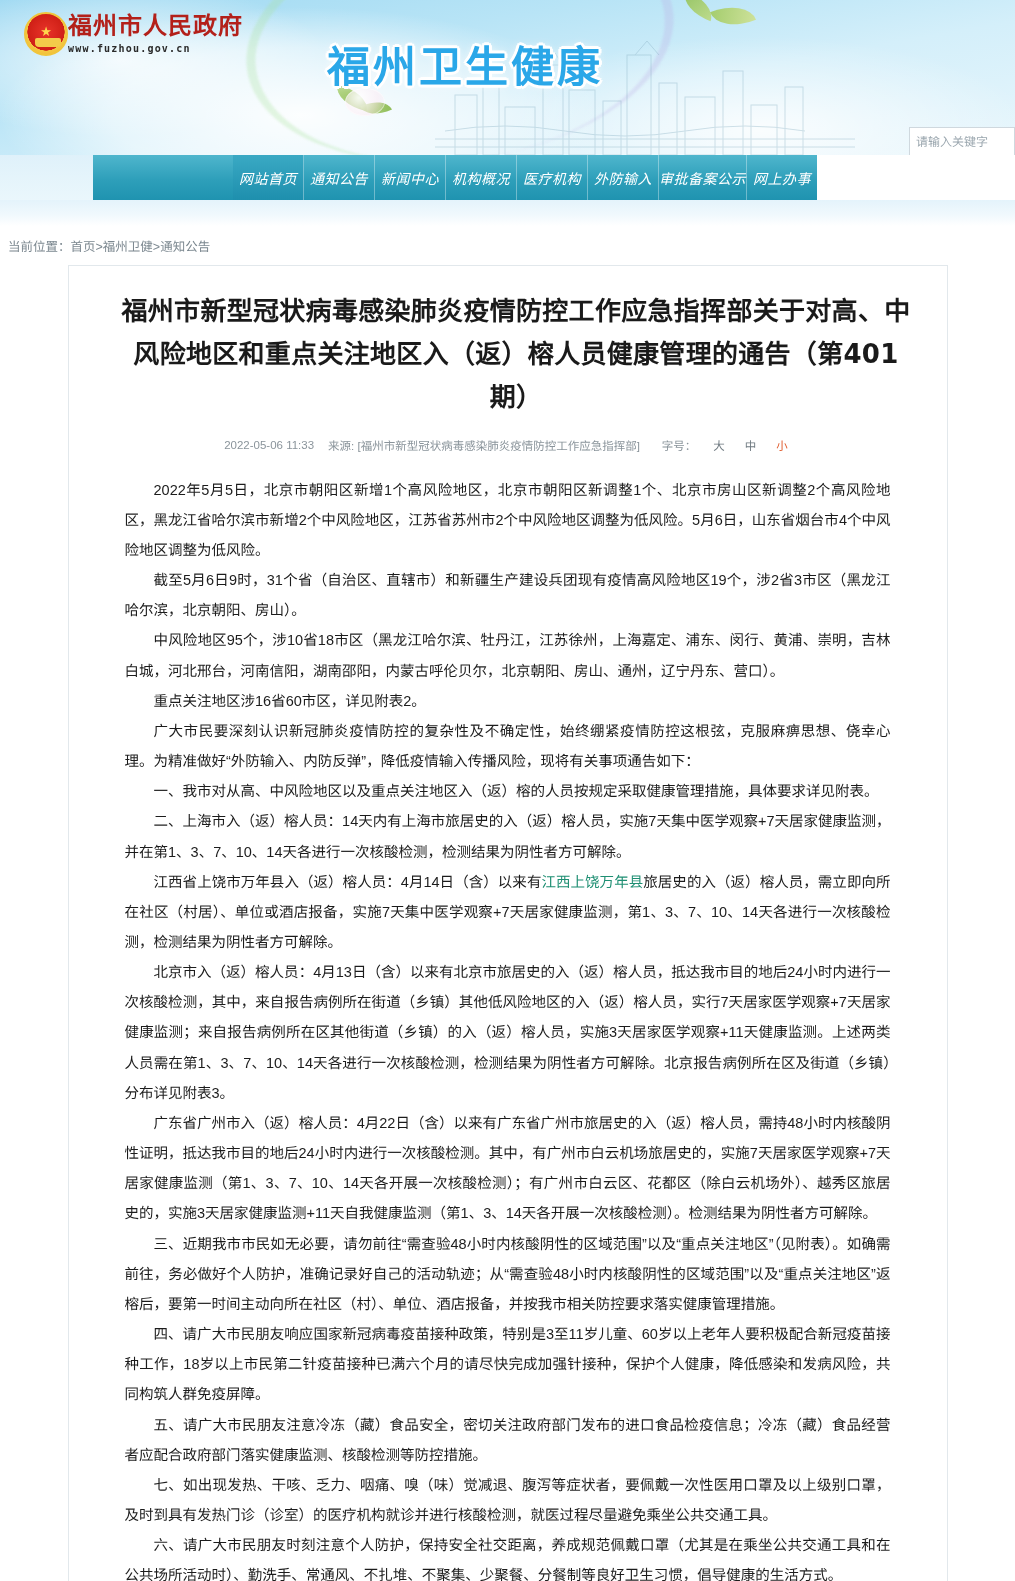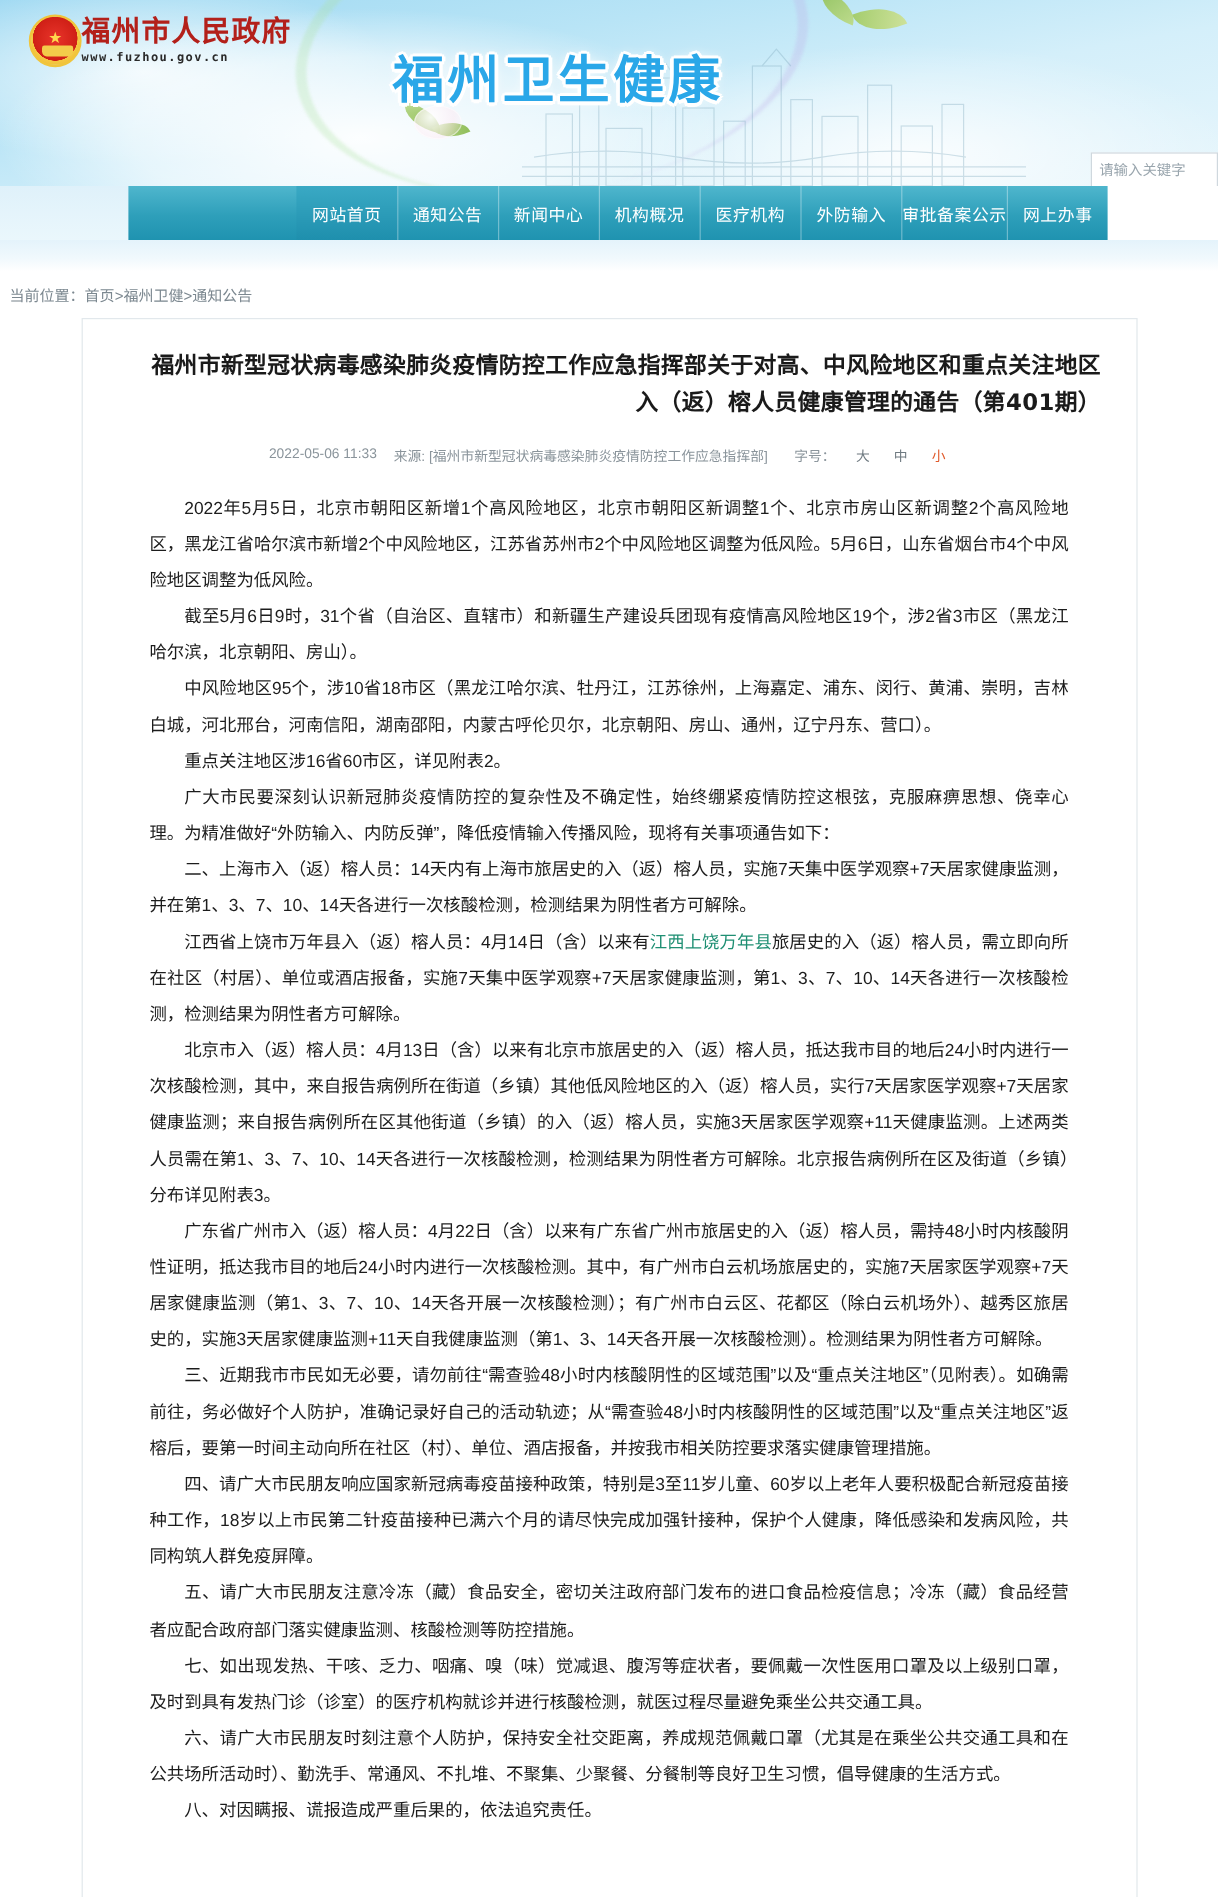--- a/index.html
+++ b/index.html
@@ -162,25 +162,26 @@
     font-family: "Liberation Sans", sans-serif;
     font-size: 12px;
     color: #8d9aa3;
     padding: 0 6px;
   }
   .search-input::placeholder { color: #9aa6ae; }
 
   
   .nav {
     position: relative;
-    width: 923px;
+    width: 817px;
     height: 45px;
     background: linear-gradient(180deg, #4fb6cd 0%, #2e9fba 55%, #1f93b0 100%);
     display: flex;
     margin-top: 0;
+    font-style: italic;
   }
   .nav-inner {
     width: 880px;
     margin-left: 140px;
     display: flex;
     align-items: stretch;
   }
   .nav-item {
     flex: 1;
     display: flex;
@@ -235,24 +236,24 @@
     margin: 0 auto;
     background: #fff;
     border: 1px solid #e2e8ec;
     border-top: 1px solid #e2e8ec;
     min-height: 1330px;
     padding: 0 0 30px 0;
   }
 
   .article-title {
     font-family: "DejaVu Sans", sans-serif;
-    font-size: 19px;
+    font-size: 26px;
     font-weight: bold;
     color: #1a1a1a;
-    text-align: right;
+    text-align: center;
     line-height: 1.65;
     padding: 24px 29px 0 46px;
     letter-spacing: .3px;
   }
 
   .article-meta {
     display: flex;
     justify-content: center;
     align-items: center;
     gap: 14px;
@@ -376,20 +377,21 @@
     <span class="size-opt">中</span>
     <span class="size-opt sel">小</span>
   </div>
 
   <div class="article-body">
     <p>2022年5月5日，北京市朝阳区新增1个高风险地区，北京市朝阳区新调整1个、北京市房山区新调整2个高风险地区，黑龙江省哈尔滨市新增2个中风险地区，江苏省苏州市2个中风险地区调整为低风险。5月6日，山东省烟台市4个中风险地区调整为低风险。</p>
     <p>截至5月6日9时，31个省（自治区、直辖市）和新疆生产建设兵团现有疫情高风险地区19个，涉2省3市区（黑龙江哈尔滨，北京朝阳、房山）。</p>
     <p>中风险地区95个，涉10省18市区（黑龙江哈尔滨、牡丹江，江苏徐州，上海嘉定、浦东、闵行、黄浦、崇明，吉林白城，河北邢台，河南信阳，湖南邵阳，内蒙古呼伦贝尔，北京朝阳、房山、通州，辽宁丹东、营口）。</p>
     <p>重点关注地区涉16省60市区，详见附表2。</p>
     <p>广大市民要深刻认识新冠肺炎疫情防控的复杂性及不确定性，始终绷紧疫情防控这根弦，克服麻痹思想、侥幸心理。为精准做好“外防输入、内防反弹”，降低疫情输入传播风险，现将有关事项通告如下：</p>
+    <p>一、我市对从高、中风险地区以及重点关注地区入（返）榕的人员按规定采取健康管理措施，具体要求详见附表。</p>
     <p>二、上海市入（返）榕人员：14天内有上海市旅居史的入（返）榕人员，实施7天集中医学观察+7天居家健康监测，并在第1、3、7、10、14天各进行一次核酸检测，检测结果为阴性者方可解除。</p>
 
     <p><span>江西省上饶市万年县入（返）榕人员：4月14日（含）以来有</span><span class="lnk">江西上饶万年县</span><span>旅居史的入（返）榕人员，需立即向所在社区（村居）、单位或酒店报备，实施7天集中医学观察+7天居家健康监测，第1、3、7、10、14天各进行一次核酸检测，检测结果为阴性者方可解除。</span></p>
 
     <p>北京市入（返）榕人员：4月13日（含）以来有北京市旅居史的入（返）榕人员，抵达我市目的地后24小时内进行一次核酸检测，其中，来自报告病例所在街道（乡镇）其他低风险地区的入（返）榕人员，实行7天居家医学观察+7天居家健康监测；来自报告病例所在区其他街道（乡镇）的入（返）榕人员，实施3天居家医学观察+11天健康监测。上述两类人员需在第1、3、7、10、14天各进行一次核酸检测，检测结果为阴性者方可解除。北京报告病例所在区及街道（乡镇）分布详见附表3。</p>
     <p>广东省广州市入（返）榕人员：4月22日（含）以来有广东省广州市旅居史的入（返）榕人员，需持48小时内核酸阴性证明，抵达我市目的地后24小时内进行一次核酸检测。其中，有广州市白云机场旅居史的，实施7天居家医学观察+7天居家健康监测（第1、3、7、10、14天各开展一次核酸检测）；有广州市白云区、花都区（除白云机场外）、越秀区旅居史的，实施3天居家健康监测+11天自我健康监测（第1、3、14天各开展一次核酸检测）。检测结果为阴性者方可解除。</p>
     <p>三、近期我市市民如无必要，请勿前往“需查验48小时内核酸阴性的区域范围”以及“重点关注地区”（见附表）。如确需前往，务必做好个人防护，准确记录好自己的活动轨迹；从“需查验48小时内核酸阴性的区域范围”以及“重点关注地区”返榕后，要第一时间主动向所在社区（村）、单位、酒店报备，并按我市相关防控要求落实健康管理措施。</p>
     <p>四、请广大市民朋友响应国家新冠病毒疫苗接种政策，特别是3至11岁儿童、60岁以上老年人要积极配合新冠疫苗接种工作，18岁以上市民第二针疫苗接种已满六个月的请尽快完成加强针接种，保护个人健康，降低感染和发病风险，共同构筑人群免疫屏障。</p>
     <p>五、请广大市民朋友注意冷冻（藏）食品安全，密切关注政府部门发布的进口食品检疫信息；冷冻（藏）食品经营者应配合政府部门落实健康监测、核酸检测等防控措施。</p>
     <p>七、如出现发热、干咳、乏力、咽痛、嗅（味）觉减退、腹泻等症状者，要佩戴一次性医用口罩及以上级别口罩，及时到具有发热门诊（诊室）的医疗机构就诊并进行核酸检测，就医过程尽量避免乘坐公共交通工具。</p>

